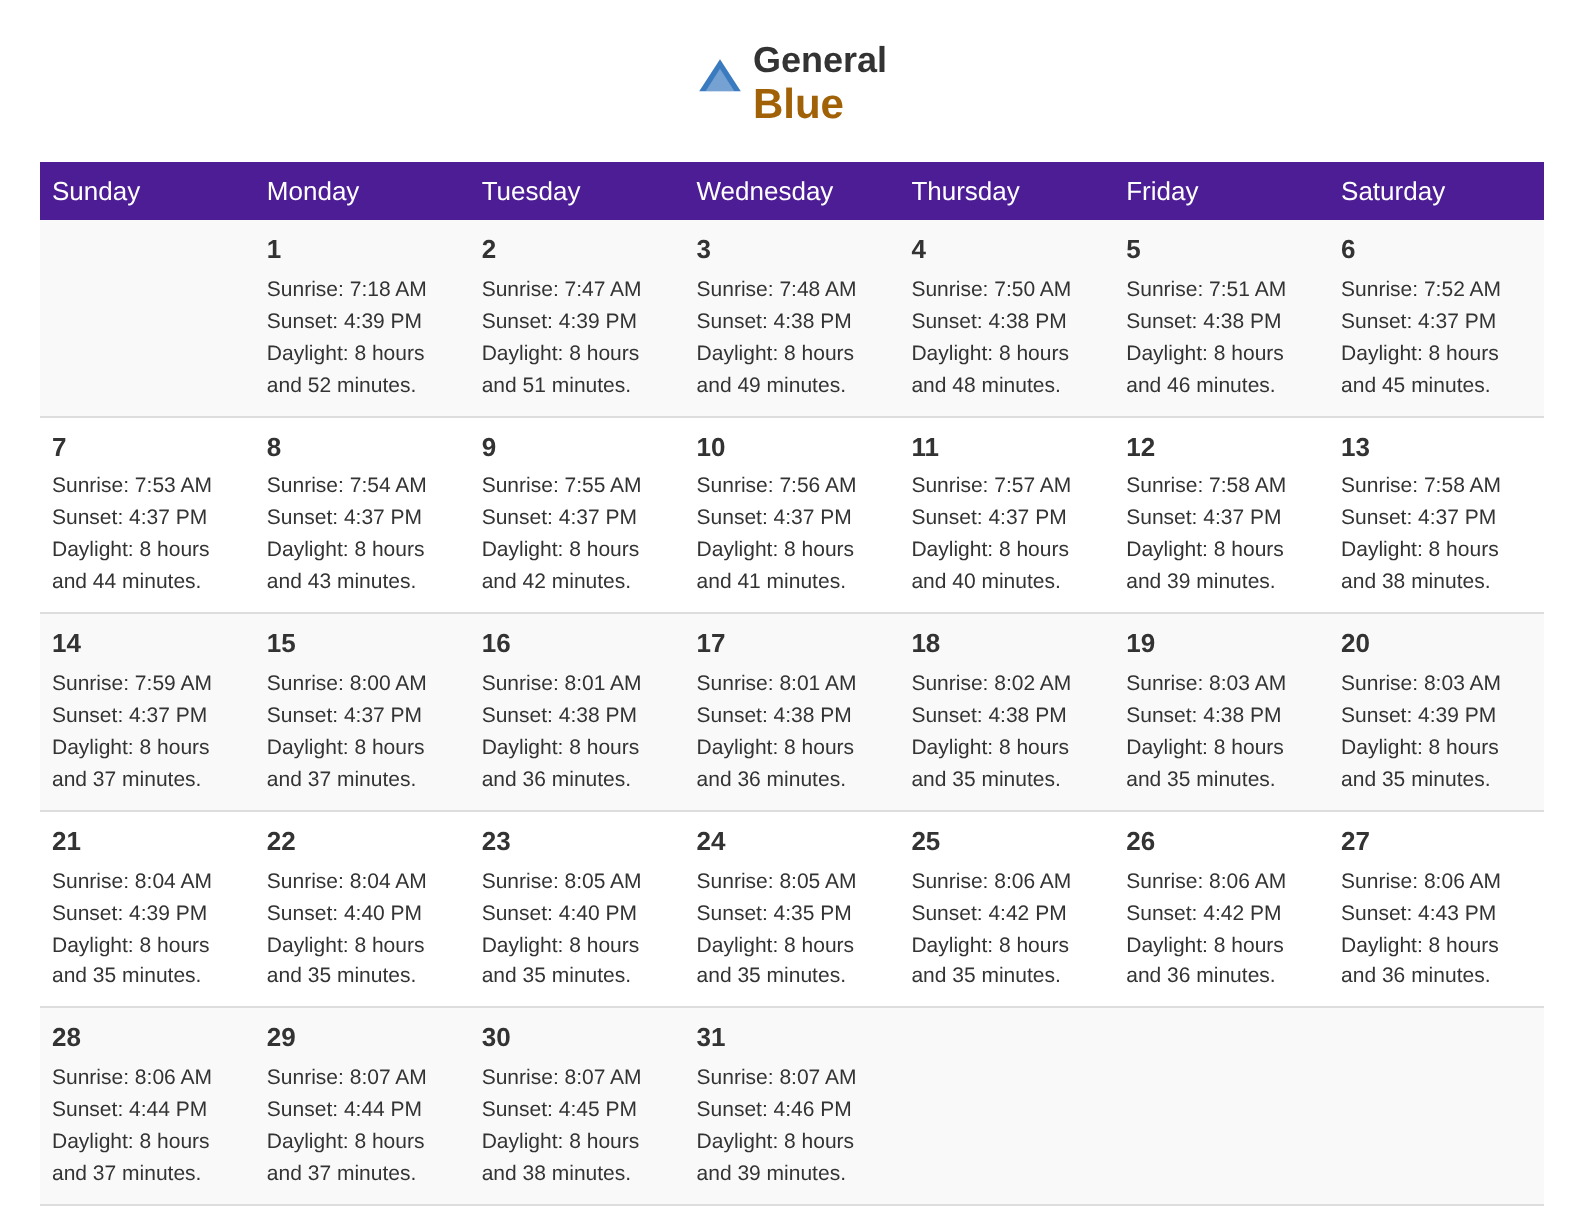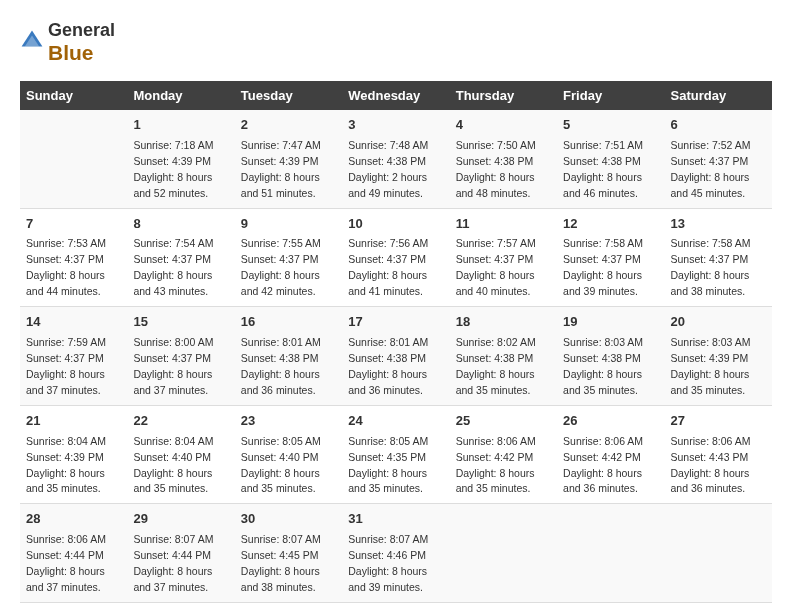--- a/index.html
+++ b/index.html
@@ -5,21 +5,21 @@
     * { box-sizing: border-box; margin: 0; padding: 0; }
     body {
       font-family: Arial, sans-serif;
       background: #fff;
       width: 792px;
       min-height: 612px;
       padding: 20px;
     }
     .header {
       display: flex;
-      justify-content: space-between;
+      justify-content: center;
       align-items: flex-start;
       margin-bottom: 16px;
     }
     .logo {
       display: flex;
       align-items: center;
       gap: 4px;
     }
     .logo-icon {
       width: 24px;
@@ -36,26 +36,26 @@
     .subtitle {
       font-size: 16px;
       color: #555;
     }
     table {
       width: 100%;
       border-collapse: collapse;
       font-size: 11px;
     }
     thead tr th {
-      background-color: #404040;
+      background-color: #4c1d95;
       color: #fff;
       padding: 7px 6px;
       text-align: left;
       font-size: 13px;
-      font-weight: bold;
+      font-weight: normal;
     }
     tbody tr {
       border-bottom: 1px solid #ddd;
     }
     tbody tr:nth-child(odd) {
       background-color: #f9f9f9;
     }
     tbody tr:nth-child(even) {
       background-color: #ffffff;
     }
@@ -107,21 +107,21 @@
         <th>Thursday</th>
         <th>Friday</th>
         <th>Saturday</th>
       </tr>
   </thead>
   <tbody id="calendar-body">
   <tr>
         <td></td>
         <td><span class="day-num">1</span><span class="day-info">Sunrise: 7:18 AM</span><br><span class="day-info">Sunset: 4:39 PM</span><br><span class="day-info">Daylight: 8 hours and 52 minutes.</span></td>
         <td><span class="day-num">2</span><span class="day-info">Sunrise: 7:47 AM</span><br><span class="day-info">Sunset: 4:39 PM</span><br><span class="day-info">Daylight: 8 hours and 51 minutes.</span></td>
-        <td><span class="day-num">3</span><span class="day-info">Sunrise: 7:48 AM</span><br><span class="day-info">Sunset: 4:38 PM</span><br><span class="day-info">Daylight: 2 hours and 49 minutes.</span></td>
+        <td><span class="day-num">3</span><span class="day-info">Sunrise: 7:48 AM</span><br><span class="day-info">Sunset: 4:38 PM</span><br><span class="day-info">Daylight: 8 hours and 49 minutes.</span></td>
         <td><span class="day-num">4</span><span class="day-info">Sunrise: 7:50 AM</span><br><span class="day-info">Sunset: 4:38 PM</span><br><span class="day-info">Daylight: 8 hours and 48 minutes.</span></td>
         <td><span class="day-num">5</span><span class="day-info">Sunrise: 7:51 AM</span><br><span class="day-info">Sunset: 4:38 PM</span><br><span class="day-info">Daylight: 8 hours and 46 minutes.</span></td>
         <td><span class="day-num">6</span><span class="day-info">Sunrise: 7:52 AM</span><br><span class="day-info">Sunset: 4:37 PM</span><br><span class="day-info">Daylight: 8 hours and 45 minutes.</span></td>
       </tr>
       <tr>
         <td><span class="day-num">7</span><span class="day-info">Sunrise: 7:53 AM</span><br><span class="day-info">Sunset: 4:37 PM</span><br><span class="day-info">Daylight: 8 hours and 44 minutes.</span></td>
         <td><span class="day-num">8</span><span class="day-info">Sunrise: 7:54 AM</span><br><span class="day-info">Sunset: 4:37 PM</span><br><span class="day-info">Daylight: 8 hours and 43 minutes.</span></td>
         <td><span class="day-num">9</span><span class="day-info">Sunrise: 7:55 AM</span><br><span class="day-info">Sunset: 4:37 PM</span><br><span class="day-info">Daylight: 8 hours and 42 minutes.</span></td>
         <td><span class="day-num">10</span><span class="day-info">Sunrise: 7:56 AM</span><br><span class="day-info">Sunset: 4:37 PM</span><br><span class="day-info">Daylight: 8 hours and 41 minutes.</span></td>
         <td><span class="day-num">11</span><span class="day-info">Sunrise: 7:57 AM</span><br><span class="day-info">Sunset: 4:37 PM</span><br><span class="day-info">Daylight: 8 hours and 40 minutes.</span></td>

